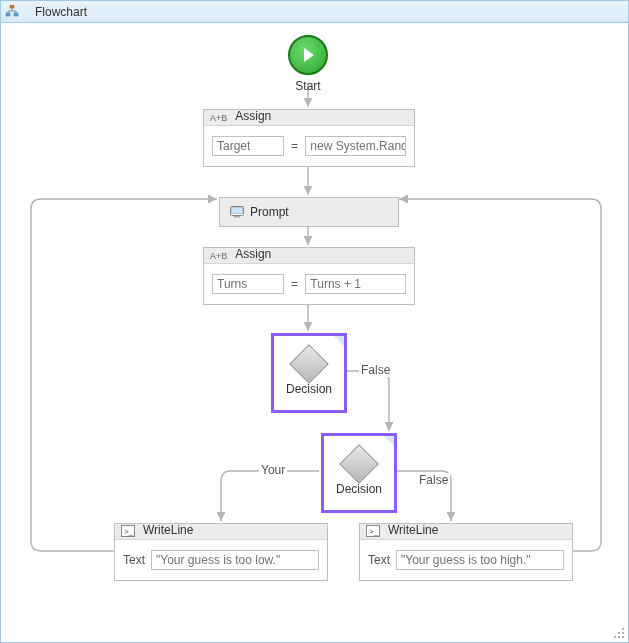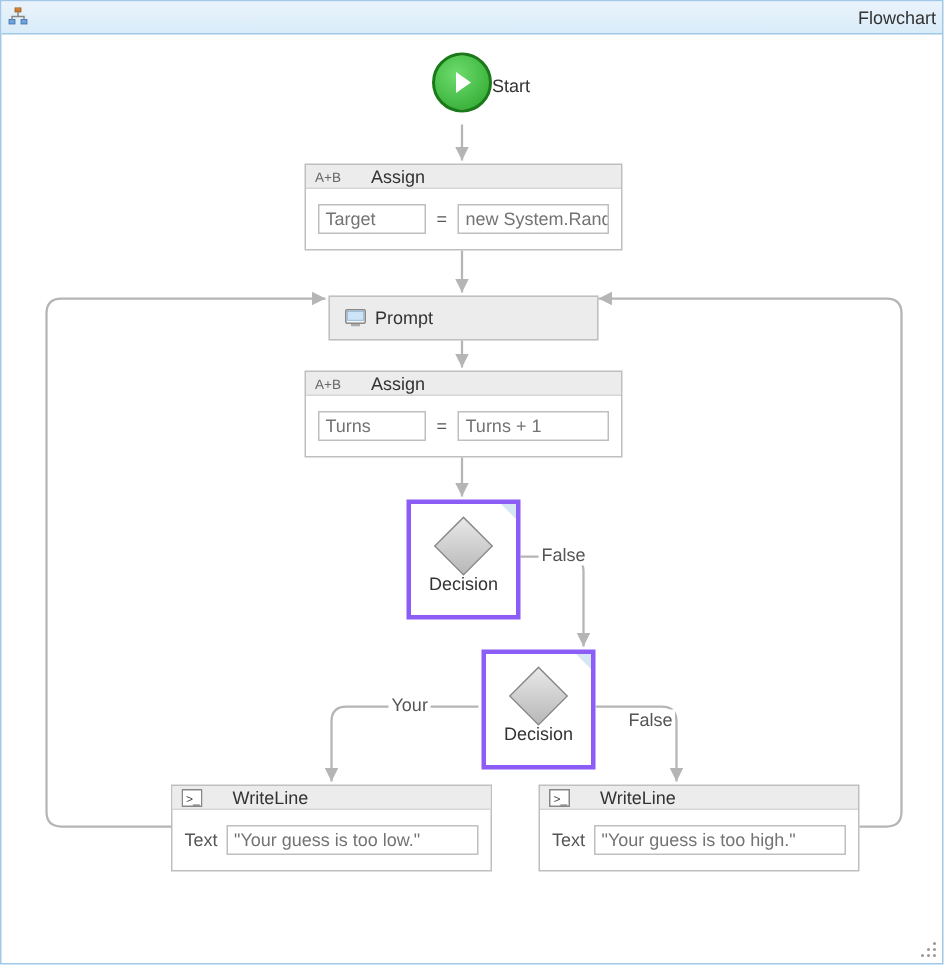--- a/index.html
+++ b/index.html
@@ -17,38 +17,37 @@
     border: 1px solid #a0c8e8;
     background: #fff;
   }
   .titlebar {
     height: 22px;
     background: linear-gradient(#eaf3fb, #d9ecf9);
     border-bottom: 1px solid #a0c8e8;
     display: flex;
     align-items: center;
     padding: 0 4px;
-    gap: 4px;
-    justify-content: space-between;
+    gap: 16px;
   }
   .titlebar .title-text { color: #333; }
 
   .node {
     position: absolute;
     background: #fff;
   }
   .activity {
     border: 1px solid #bfbfbf;
   }
   .activity-header {
     background: #ececec;
     border-bottom: 1px solid #d6d6d6;
     display: flex;
-    align-items: center;
-    gap: 20px;
+    align-items: flex-end;
+    gap: 8px;
     padding: 2px 6px;
     height: 16px;
   }
   .activity-body {
     padding: 10px 8px;
     display: flex;
     align-items: center;
     gap: 6px;
   }
   .field-label { color: #555; }
@@ -63,21 +62,21 @@
     white-space: nowrap;
     overflow: hidden;
     display: flex;
     align-items: center;
   }
   .eq { color: #555; width: 10px; text-align: center; }
 
   .start-node {
     position: absolute;
     display: flex;
-    flex-direction: row;
+    flex-direction: column;
     align-items: center;
   }
   .start-circle {
     width: 40px;
     height: 40px;
     border-radius: 50%;
     background: radial-gradient(circle at 40% 35%, #6edc6e, #2aa52a);
     border: 2px solid #1a7a1a;
     display: flex;
     align-items: center;

